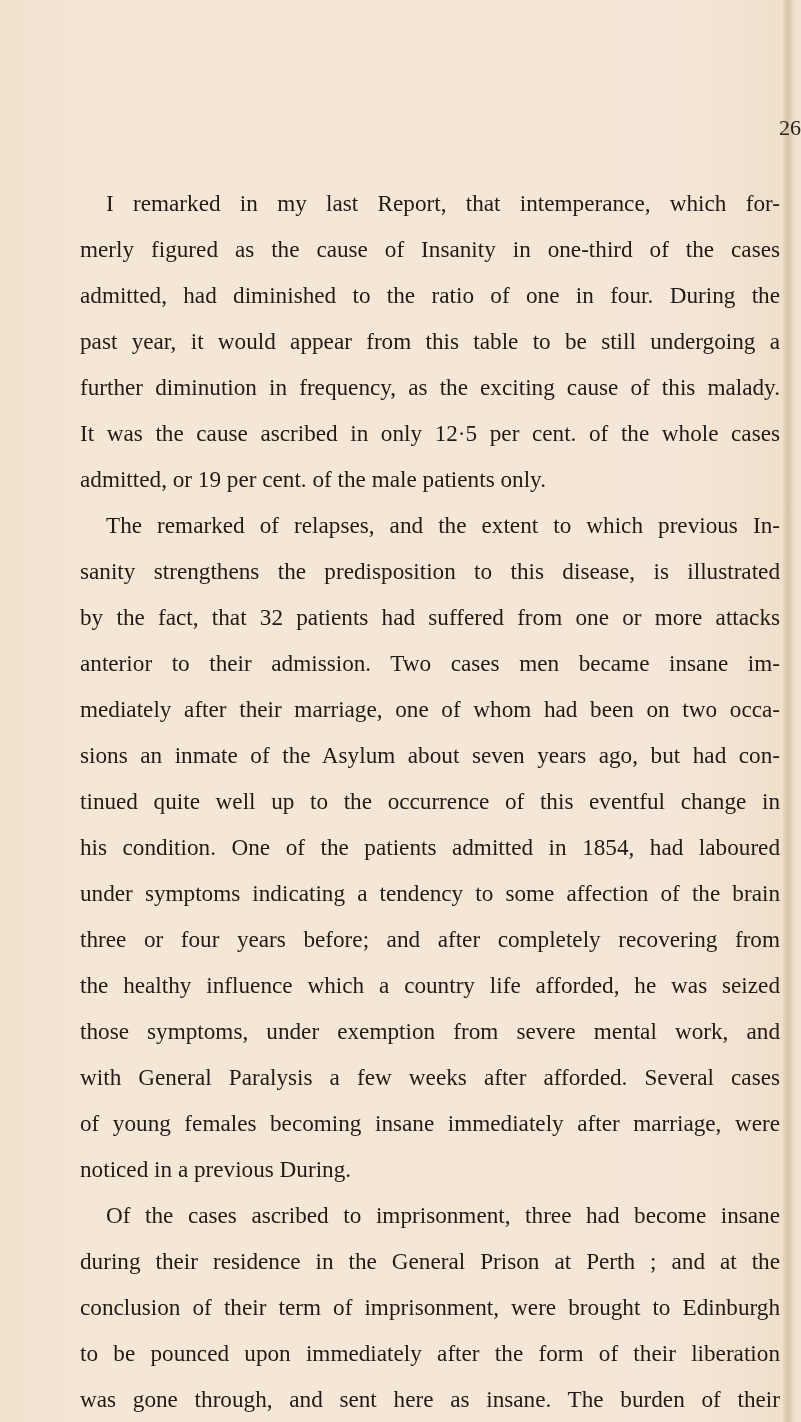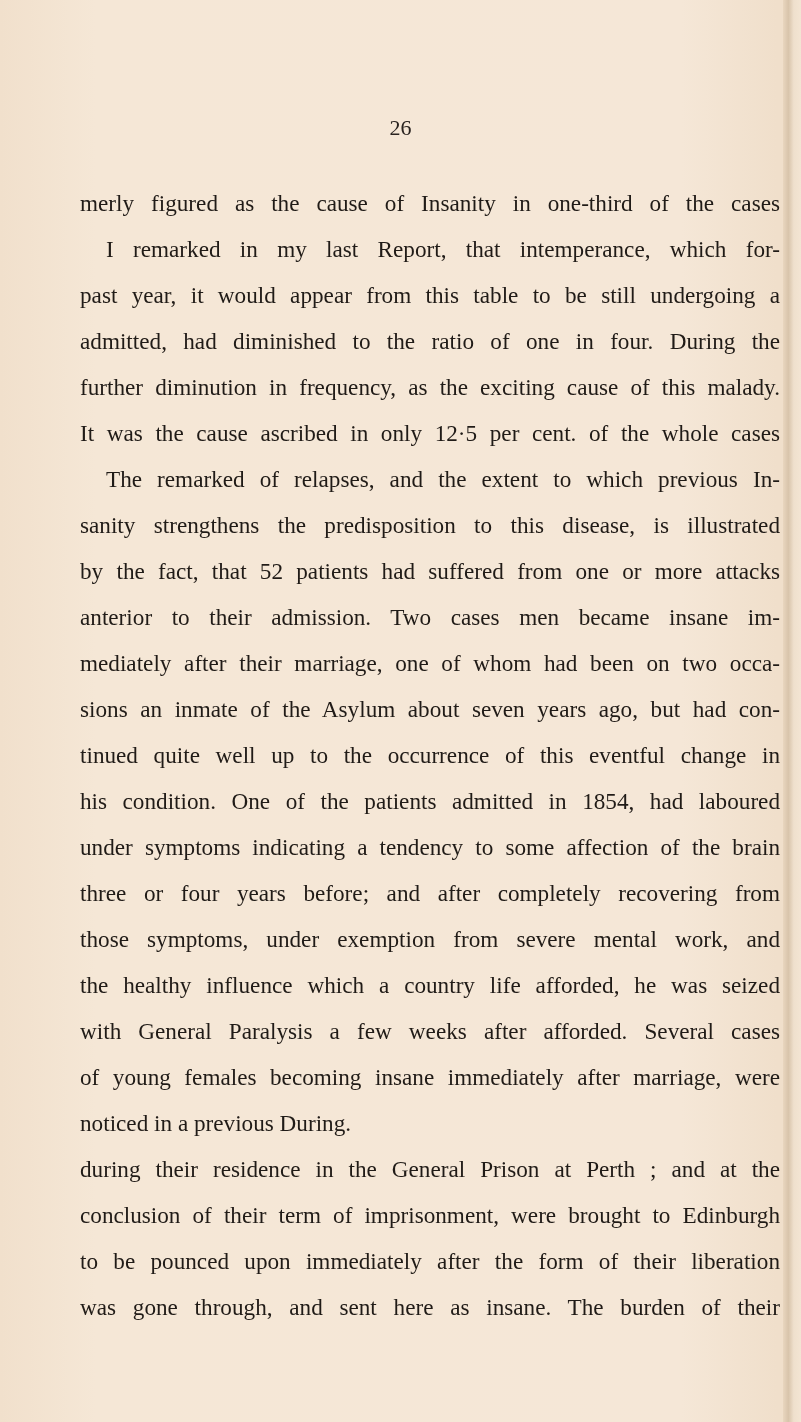--- a/index.html
+++ b/index.html
@@ -25,21 +25,21 @@
       right: 0; top: 0;
       width: 18px;
       height: 1422px;
       background: linear-gradient(90deg, #e9d6bf 0%, #d8c4ab 30%, #efe0cd 60%, #f3e5d3 100%);
     }
     .page-number {
       position: absolute;
       top: 115px;
       left: 0;
       width: 801px;
-      text-align: center;
+      text-align: right;
       font-family: "Liberation Serif", serif;
       font-size: 22px;
       color: #2a2420;
     }
     .text-block {
       position: absolute;
       left: 80px;
       top: 180px;
       width: 700px;
       font-family: "Liberation Serif", serif;
@@ -65,47 +65,49 @@
 <body>
 
 <div class="page">
   <div class="gutter"></div>
 
   <div class="page-number">26</div>
 
   <div class="text-block">
 
     <div>
+      <span class="line indent">I remarked in my last Report, that intemperance, which for-</span>
       <span class="line">merly figured as the cause of Insanity in one-third of the cases</span>
-      <span class="line indent">I remarked in my last Report, that intemperance, which for-</span>
+      <span class="line">admitted, had diminished to the ratio of one in four.  During the</span>
       <span class="line">past year, it would appear from this table to be still undergoing a</span>
-      <span class="line">admitted, had diminished to the ratio of one in four.  During the</span>
       <span class="line">further diminution in frequency, as the exciting cause of this malady.</span>
       <span class="line">It was the cause ascribed in only 12·5 per cent. of the whole cases</span>
+      <span class="line last">admitted, or 19 per cent. of the male patients only.</span>
     </div>
 
     <div>
       <span class="line indent">The remarked of relapses, and the extent to which previous In-</span>
       <span class="line">sanity strengthens the predisposition to this disease, is illustrated</span>
-      <span class="line">by the fact, that 52 patients had suffered from one or more attacks</span>
+      <span class="line">by the fact, that 32 patients had suffered from one or more attacks</span>
       <span class="line">anterior to their admission.  Two cases men became insane im-</span>
       <span class="line">mediately after their marriage, one of whom had been on two occa-</span>
       <span class="line">sions an inmate of the Asylum about seven years ago, but had con-</span>
       <span class="line">tinued quite well up to the occurrence of this eventful change in</span>
       <span class="line">his condition.  One of the patients admitted in 1854, had laboured</span>
       <span class="line">under symptoms indicating a tendency to some affection of the brain</span>
       <span class="line">three or four years before; and after completely recovering from</span>
+      <span class="line">the healthy influence which a country life afforded, he was seized</span>
       <span class="line">those symptoms, under exemption from severe mental work, and</span>
-      <span class="line">the healthy influence which a country life afforded, he was seized</span>
       <span class="line">with General Paralysis a few weeks after afforded.  Several cases</span>
       <span class="line">of young females becoming insane immediately after marriage, were</span>
       <span class="line last">noticed in a previous During.</span>
     </div>
 
     <div>
+      <span class="line indent">Of the cases ascribed to imprisonment, three had become insane</span>
       <span class="line">during their residence in the General Prison at Perth ; and at the</span>
       <span class="line">conclusion of their term of imprisonment, were brought to Edinburgh</span>
       <span class="line">to be pounced upon immediately after the form of their liberation</span>
       <span class="line">was gone through, and sent here as insane.  The burden of their</span>
 
     </div>
 
   </div>
 </div>
 

